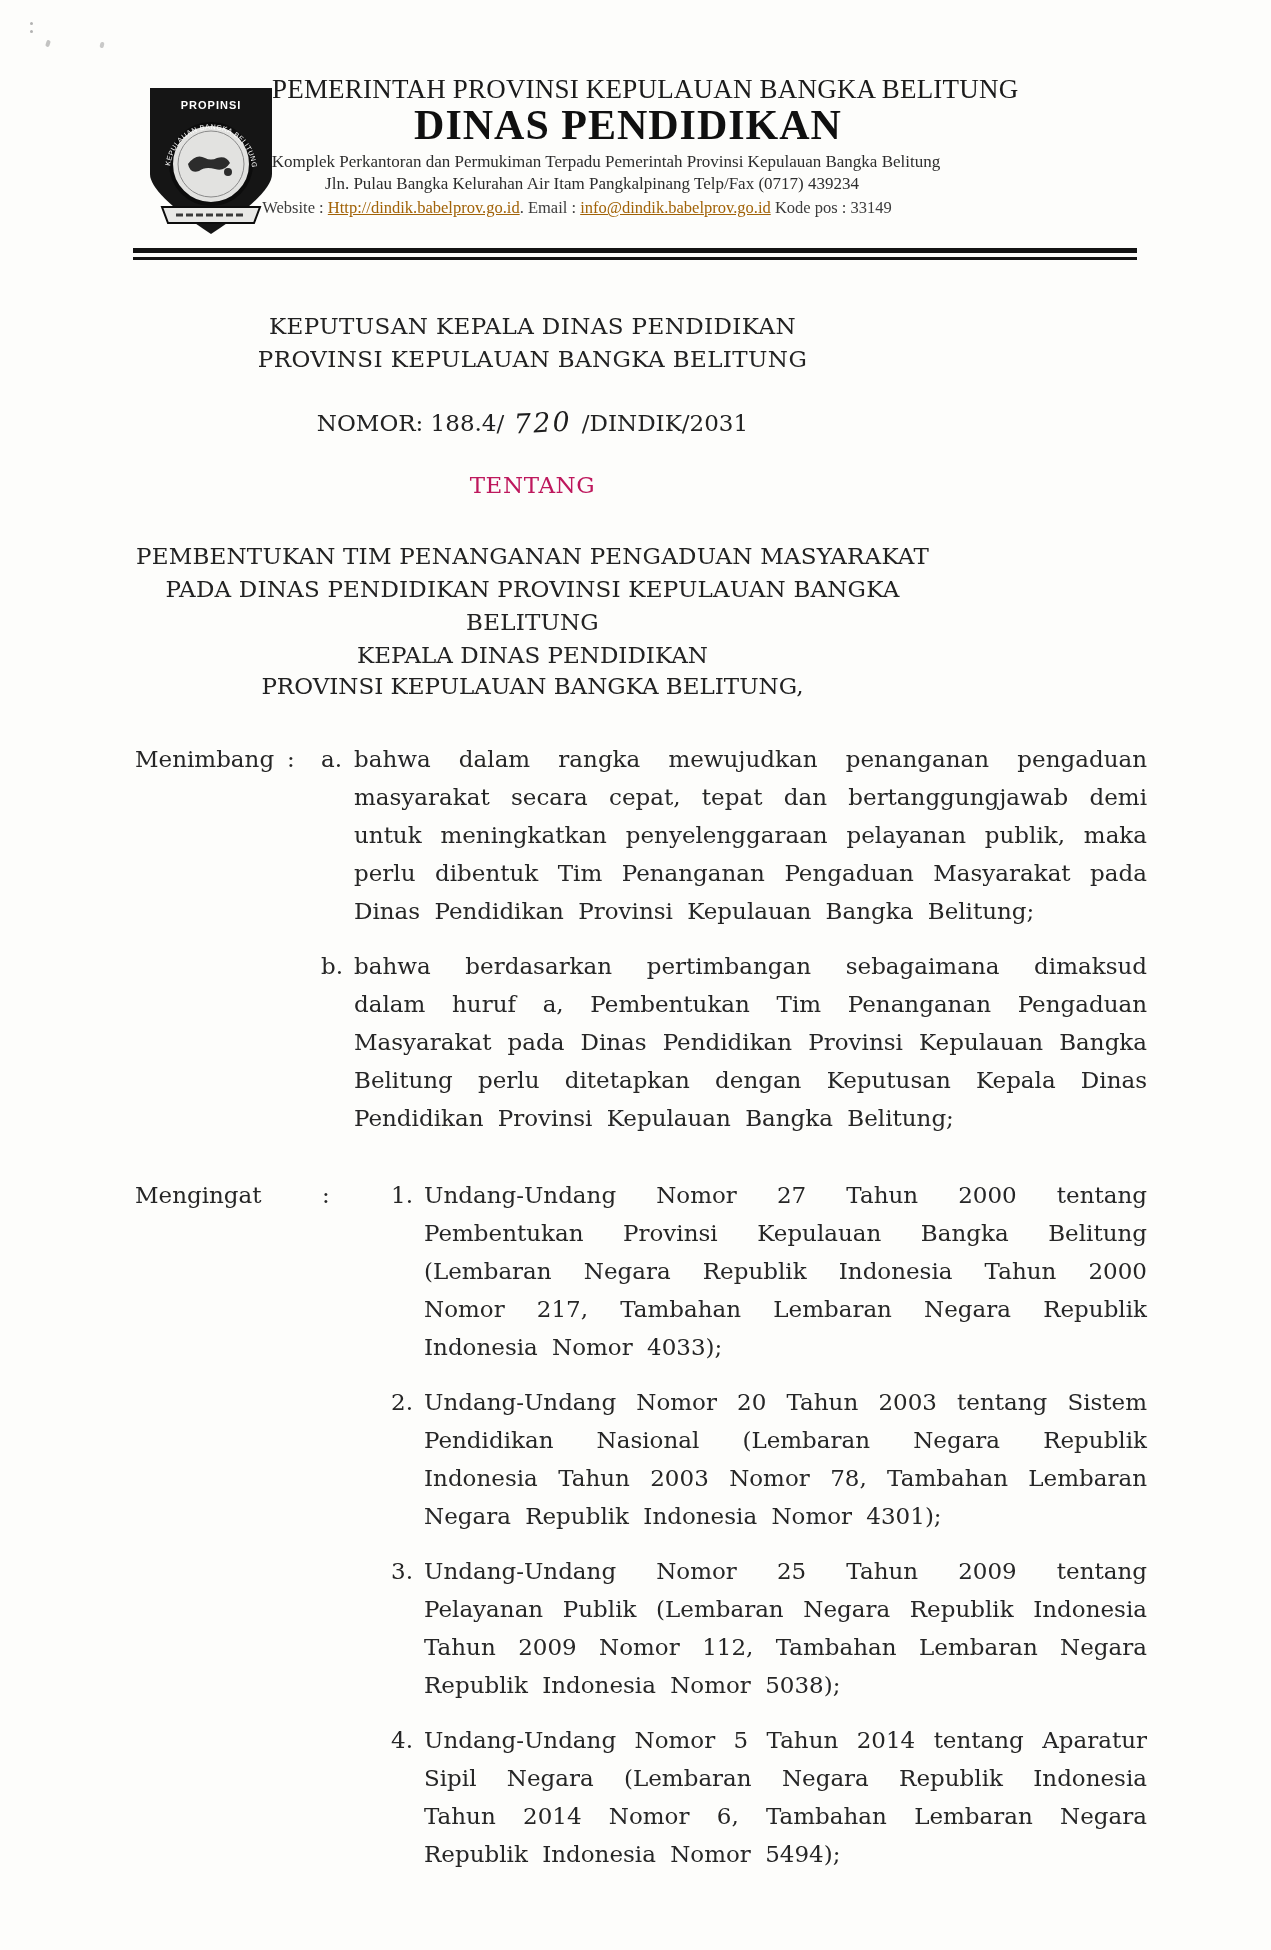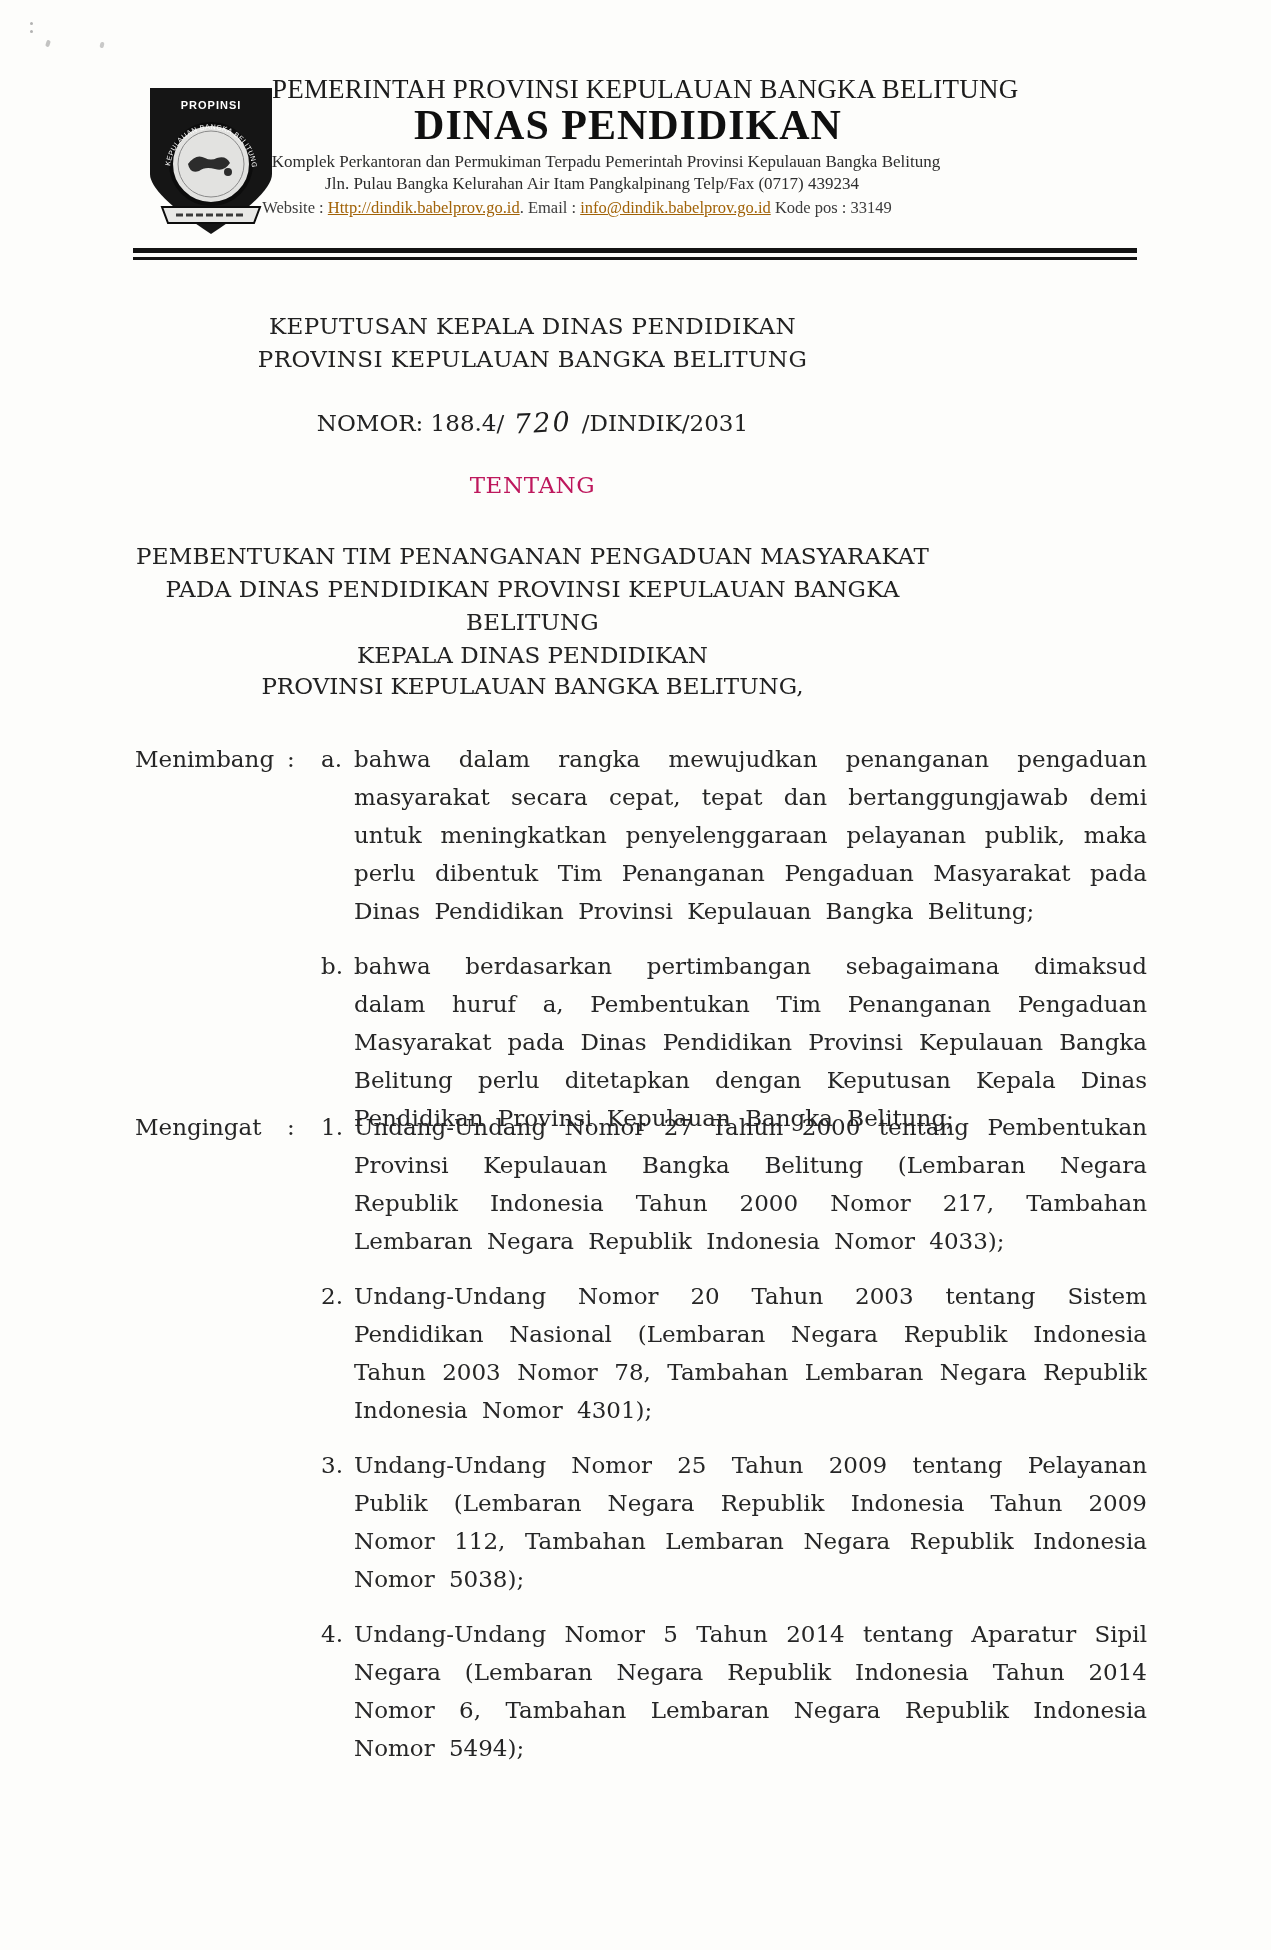--- a/index.html
+++ b/index.html
@@ -66,21 +66,21 @@
   .subject{top:540px;font-size:23px;line-height:33px;letter-spacing:.2px;color:#222;}
   .issuer{top:640px;font-size:23px;line-height:31px;color:#222;}
 
   
   .section{
     position:absolute;left:135px;width:1012px;
     display:grid;grid-template-columns:152px 34px 1fr;
     font-size:23px;line-height:38px;color:#262626;
   }
   .sec-menimbang{top:740px;}
-  .sec-mengingat{top:1108px;}
+  .sec-mengingat{top:1176px;gap:35px;}
   .sec-label{text-align:left;}
   .sec-colon{text-align:left;}
   .sec-items{}
   .item{display:flex;margin-bottom:17px;}
   .item:last-child{margin-bottom:0;}
   .marker{flex:none;width:33px;}
   .itext{flex:1;text-align:justify;word-spacing:7px;}
 </style>
 </head>
 <body>

